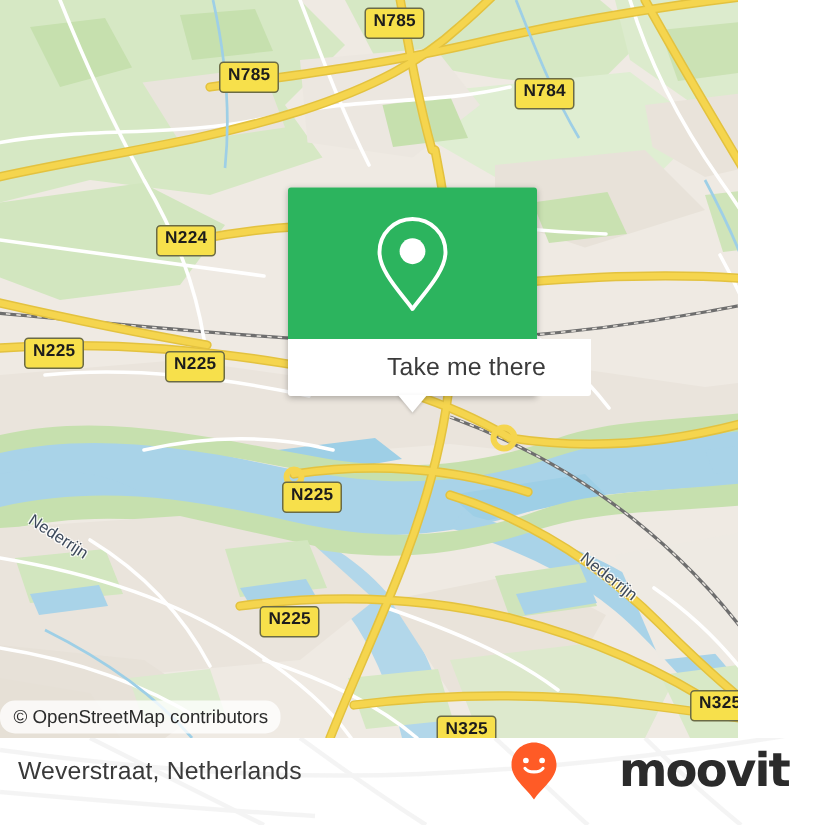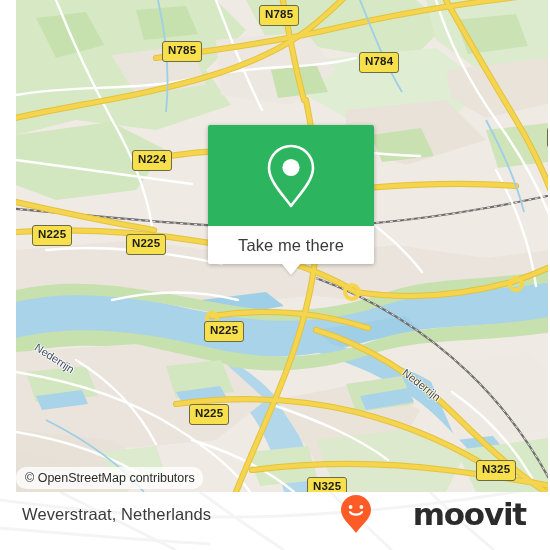--- a/index.html
+++ b/index.html
@@ -17,25 +17,24 @@
     position: relative;
     width: 550px;
     height: 550px;
     overflow: hidden;
   }
 
   
   #map-area {
     position: absolute;
     left: 0; top: 0;
-    width: 532px;
+    width: 492px;
     height: 492px;
     overflow: hidden;
     background: #efeae3;
-    margin-left: 16px;
   }
   #map-svg { position: absolute; left: 0; top: 0; }
 
   .road-shield {
     position: absolute;
     background: #f7e04b;
     border: 1.6px solid #6b6b45;
     border-radius: 3px;
     color: #1c1c1c;
     font-family: "Liberation Sans", sans-serif;
@@ -83,20 +82,21 @@
   #popup-white {
     position: absolute;
     left: 0; top: 101px;
     width: 166px;
     height: 38px;
     background: #ffffff;
     border-radius: 0 0 2px 2px;
     display: flex;
     align-items: center;
     justify-content: center;
+    padding-left: 36px;
   }
   #popup-label {
     color: #3b3b3b;
     font-family: "Liberation Sans", sans-serif;
     font-size: 16.5px;
     letter-spacing: 0.1px;
   }
   #popup-tail {
     position: absolute;
     left: 73px;
@@ -140,21 +140,21 @@
     left: 0; top: -492px;
     opacity: 0.10;
   }
   #bottom-content {
     position: absolute;
     left: 0; top: 0;
     width: 550px; height: 44px;
     display: flex;
     align-items: center;
     justify-content: space-between;
-    padding: 0 24px 0 22px;
+    padding: 0 24px 0 12px;
     box-sizing: border-box;
   }
   #place-title {
     color: #3a3a3a;
     font-family: "Liberation Sans", sans-serif;
     font-size: 16.5px;
     letter-spacing: 0.1px;
     white-space: nowrap;
   }
   #moovit-logo {
@@ -318,21 +318,21 @@
           <path d="M344,0 C356,30 368,62 386,92"></path>
           <path d="M470,120 C486,150 500,180 508,212"></path>
           <path d="M30,420 C70,440 104,464 128,492"></path>
         </g>
       </g>
     </svg>
 
     <div class="road-shield" style="left:243px;top:5px;">N785</div>
     <div class="road-shield" style="left:146px;top:41px;">N785</div>
     <div class="road-shield" style="left:343px;top:52px;">N784</div>
-    <div class="road-shield" style="left:116px;top:150px;">N224</div>
+    <div class="road-shield" style="left:104px;top:150px;">N224</div>
     <div class="road-shield" style="left:531px;top:127px;">A1</div>
     <div class="road-shield" style="left:16px;top:225px;">N225</div>
     <div class="road-shield" style="left:110px;top:234px;">N225</div>
     <div class="road-shield" style="left:188px;top:321px;">N225</div>
     <div class="road-shield" style="left:173px;top:404px;">N225</div>
     <div class="road-shield" style="left:291px;top:477px;">N325</div>
     <div class="road-shield" style="left:460px;top:460px;">N325</div>
 
     <div class="river-label" style="left:20px;top:340px;transform:rotate(33deg);transform-origin:0 50%;">Nederrijn</div>
     <div class="river-label" style="left:388px;top:365px;transform:rotate(38deg);transform-origin:0 50%;">Nederrijn</div>

